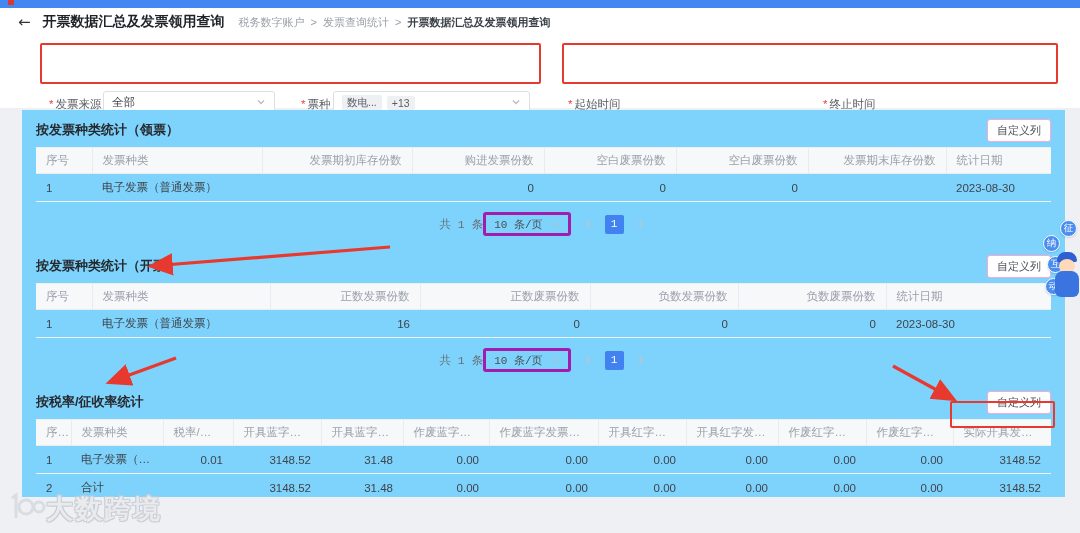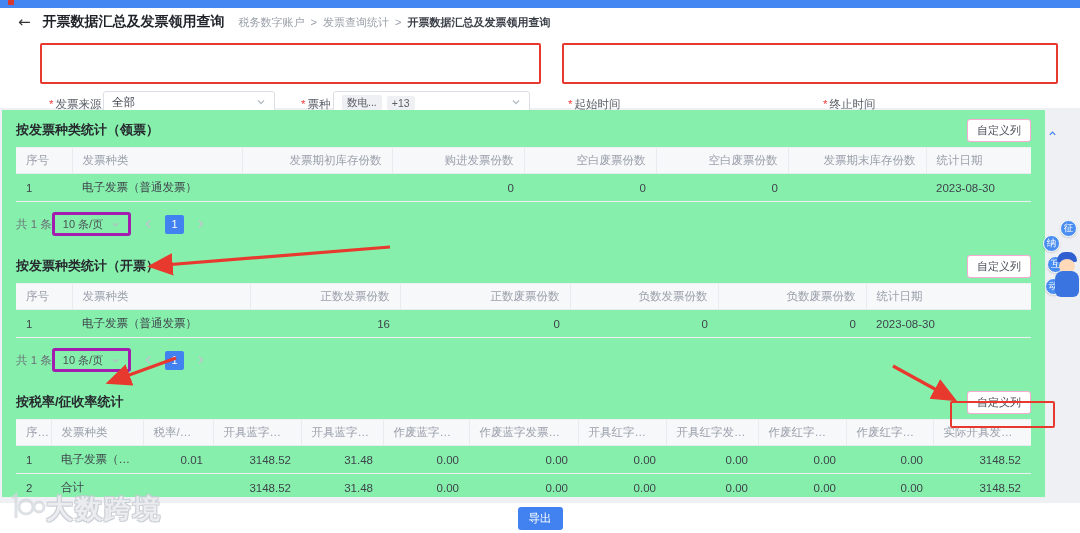--- a/index.html
+++ b/index.html
@@ -26,32 +26,32 @@
   .ctrl .chev { margin-left:auto; }
   .tag { background:#eef0f3; border-radius:2px; padding:1px 5px; font-size:10.5px; color:#5a5e66; margin-right:5px; white-space:nowrap; }
   .datein { border:none; outline:none; font-size:11.5px; color:#3a3f47; width:110px; font-family:inherit; background:transparent; }
   .factions { position:absolute; right:23px; top:86px; display:flex; align-items:center; gap:10px; }
   .btn { border:none; border-radius:3px; font-size:11.5px; padding:4px 12px; cursor:pointer; font-family:inherit; }
   .btn.gray { background:#ebebeb; color:#4a4f57; }
   .btn.blue { background:#4182f0; color:#fff; }
   .linkblue { color:#4182f0; font-size:11.5px; display:flex; align-items:center; gap:3px; cursor:pointer; }
 
   
-  .card { position:absolute; left:2px; top:110px; width:1043px; height:387px; background:#86efac; padding:0 14px; overflow:hidden; }
+  .card { position:absolute; left:22px; top:110px; width:1043px; height:387px; background:#7dd3fc; padding:0 14px; overflow:hidden; }
   .sechead { display:flex; justify-content:space-between; align-items:center; height:34px; margin-top:3px; }
   .sectitle { font-size:13px; font-weight:bold; color:#26292e; }
   .custom { background:#fff; border:1px solid #f9a8d4; border-radius:3px; font-size:11px; color:#4a4f57; padding:3px 9px; cursor:pointer; font-family:inherit; }
 
   table { border-collapse:collapse; table-layout:fixed; width:1015px; }
   th { height:26px; background:#f7f8fa; color:#9aa0ab; font-weight:normal; font-size:11.5px; border-top:1px solid #eef0f3; border-bottom:1px solid #e9ebef; border-right:1px solid #e9ebef; padding:0 10px; overflow:hidden; white-space:nowrap; text-overflow:ellipsis; }
   th:last-child { border-right:none; }
   td { height:28px; font-size:11.5px; color:#3f444c; border-bottom:1px solid #eef0f3; padding:0 10px; overflow:hidden; white-space:nowrap; text-overflow:ellipsis; }
   .al { text-align:left; } .ar { text-align:right; }
 
-  .pagrow { display:flex; justify-content:flex-start; align-items:center; height:44px; }
+  .pagrow { display:flex; justify-content:center; align-items:center; height:44px;font-family:Liberation Mono, monospace; }
   .total { color:#6a6f77; font-size:11.5px; }
   .pagctl { display:flex; align-items:center; gap:10px; }
   .psize { border:3px solid #a21caf; border-radius:3px; height:24px; display:flex; align-items:center; gap:8px; padding:0 8px; font-size:11px; color:#4a4f57; cursor:pointer; }
   .parrow { width:14px; text-align:center; cursor:pointer; display:flex; align-items:center; justify-content:center; }
   .pnum { width:19px; height:19px; background:#4182f0; color:#fff; border-radius:2px; font-size:11px; display:flex; align-items:center; justify-content:center; cursor:pointer; }
 
   
   .footer { position:absolute; left:0; top:503px; width:1080px; height:30px; background:#fff; display:flex; align-items:center; justify-content:center; }
   .export { background:#4182f0; color:#fff; border:none; border-radius:3px; font-size:11.5px; padding:4px 11px; cursor:pointer; font-family:inherit; }
 
@@ -315,23 +315,20 @@
             <td class="ar">0.00</td>
             <td class="ar">0.00</td>
             <td class="ar">0.00</td>
             <td class="ar">3148.52</td>
           </tr>
         </tbody>
       </table>
 
   </div>
 
-  <div class="footer">
-    <button class="export">导出</button>
-  </div>
 
   <div class="mascot">
     <span class="bub" style="left:26px; top:0;">征</span>
     <span class="bub" style="left:9px; top:15px;">纳</span>
     <span class="bub" style="left:13px; top:36px;">互</span>
     <span class="bub" style="left:11px; top:58px;">动</span>
     <span class="figure">
       <span class="fhat"></span>
         <span class="fface"></span>
         <span class="fbody"></span>

